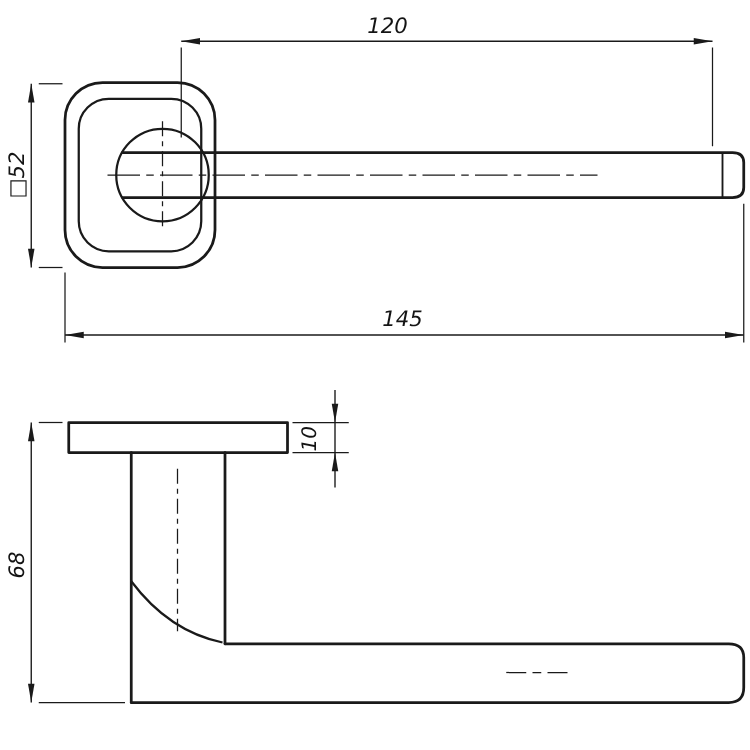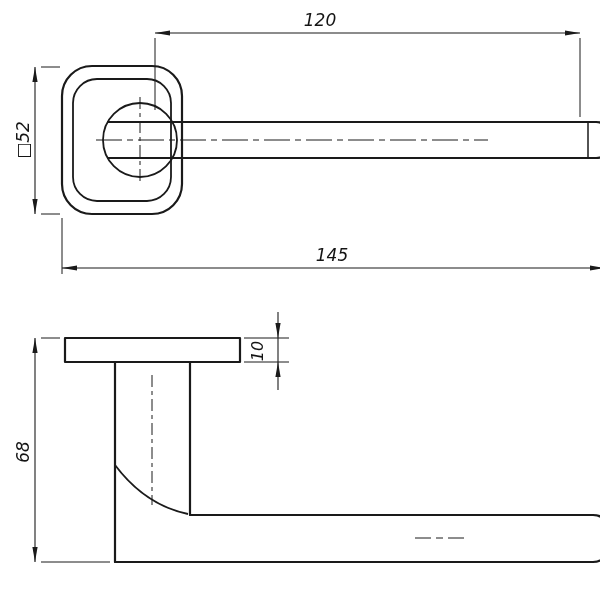--- a/index.html
+++ b/index.html
@@ -1,21 +1,21 @@
 <!DOCTYPE html>
 <html><head>
 <meta charset="utf-8">
 <style>
   html, body {
     margin: 0; padding: 0;
     width: 600px; height: 600px;
     background: #ffffff;
     overflow: hidden;
   }
-  .canvas-wrap { width: 477px; height: 600px; padding-left: 10px; }
+  .canvas-wrap { width: 477px; height: 600px; }
   .dim-label {
     font-family: "DejaVu Sans", sans-serif;
     font-style: italic;
     font-size: 17px;
     fill: #141414;
   }
   .dim-label-small { font-size: 16px; }
   .outline  { stroke: #1a1a1a; stroke-width: 2.2; fill: none; stroke-linecap: round; stroke-linejoin: round; }
   .outline-med { stroke: #1a1a1a; stroke-width: 1.8; fill: none; }
   .thin     { stroke: #1a1a1a; stroke-width: 1.5; fill: none; }

